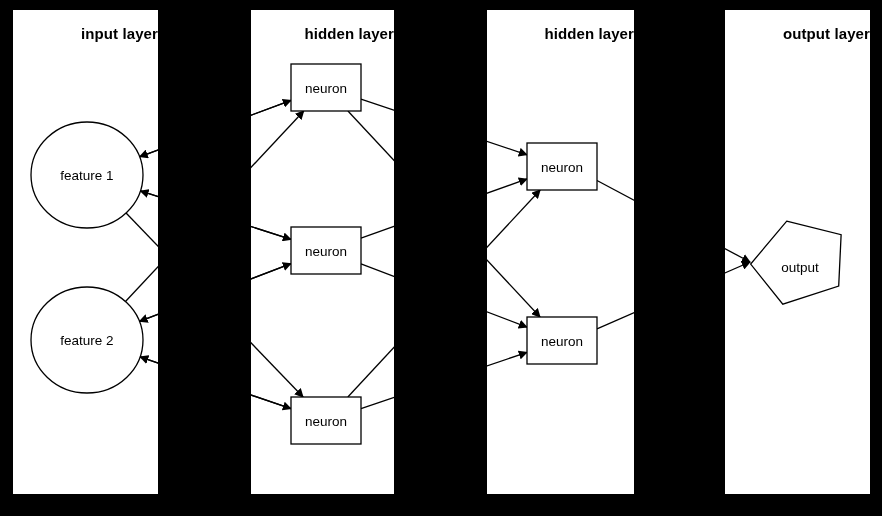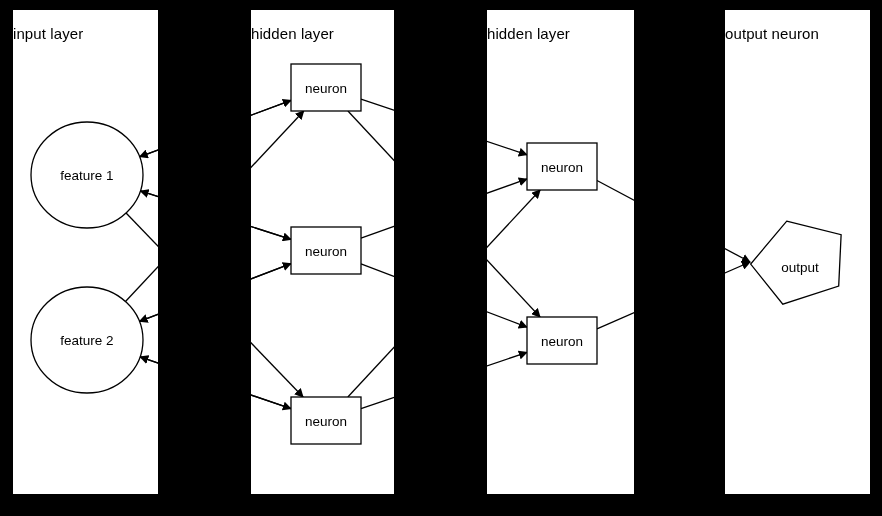--- a/index.html
+++ b/index.html
@@ -16,22 +16,22 @@
     font-family: "Liberation Sans", sans-serif;
   }
   .layer-panel {
     position: absolute;
     background: #ffffff;
     box-sizing: border-box;
   }
   .layer-title {
     position: absolute;
     width: 100%;
-    text-align: left;
-    font-weight: normal;
+    text-align: right;
+    font-weight: bold;
     font-size: 15px;
     color: #000000;
     letter-spacing: 0.1px;
   }
   #edges {
     position: absolute;
     left: 0;
     top: 0;
     width: 882px;
     height: 516px;
@@ -140,15 +140,15 @@
       </g>
       <g>
         <polygon points="800,219 847.5528258147576,248.71226924187727 829.3892626146237,296.78773075812273 770.6107373853763,296.78773075812273 752.4471741852424,248.71226924187727" transform="rotate(-18 800 262)" class="node-shape"></polygon>
         <text x="800" y="272" text-anchor="middle" class="node-label">output</text>
       </g>
     </svg>
 
   <div class="layer-title" id="title-0" style="left: 13px; top: 25px; width: 145px;">input layer</div>
   <div class="layer-title" id="title-1" style="left: 251px; top: 25px; width: 143px;">hidden layer</div>
   <div class="layer-title" id="title-2" style="left: 487px; top: 25px; width: 147px;">hidden layer</div>
-  <div class="layer-title" id="title-3" style="left: 725px; top: 25px; width: 145px;">output neuron</div>
+  <div class="layer-title" id="title-3" style="left: 725px; top: 25px; width: 145px;">output layer</div>
 
 </div>
 
 </body></html>

